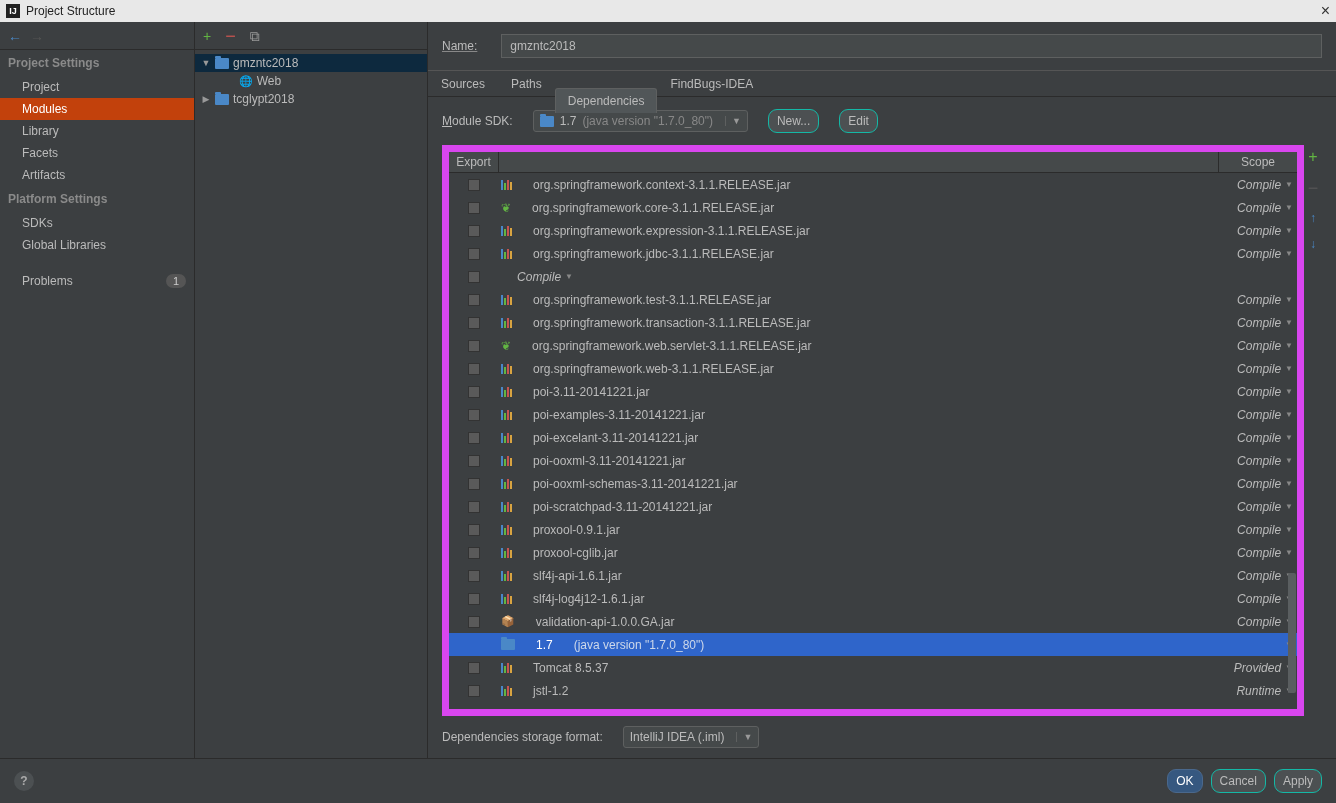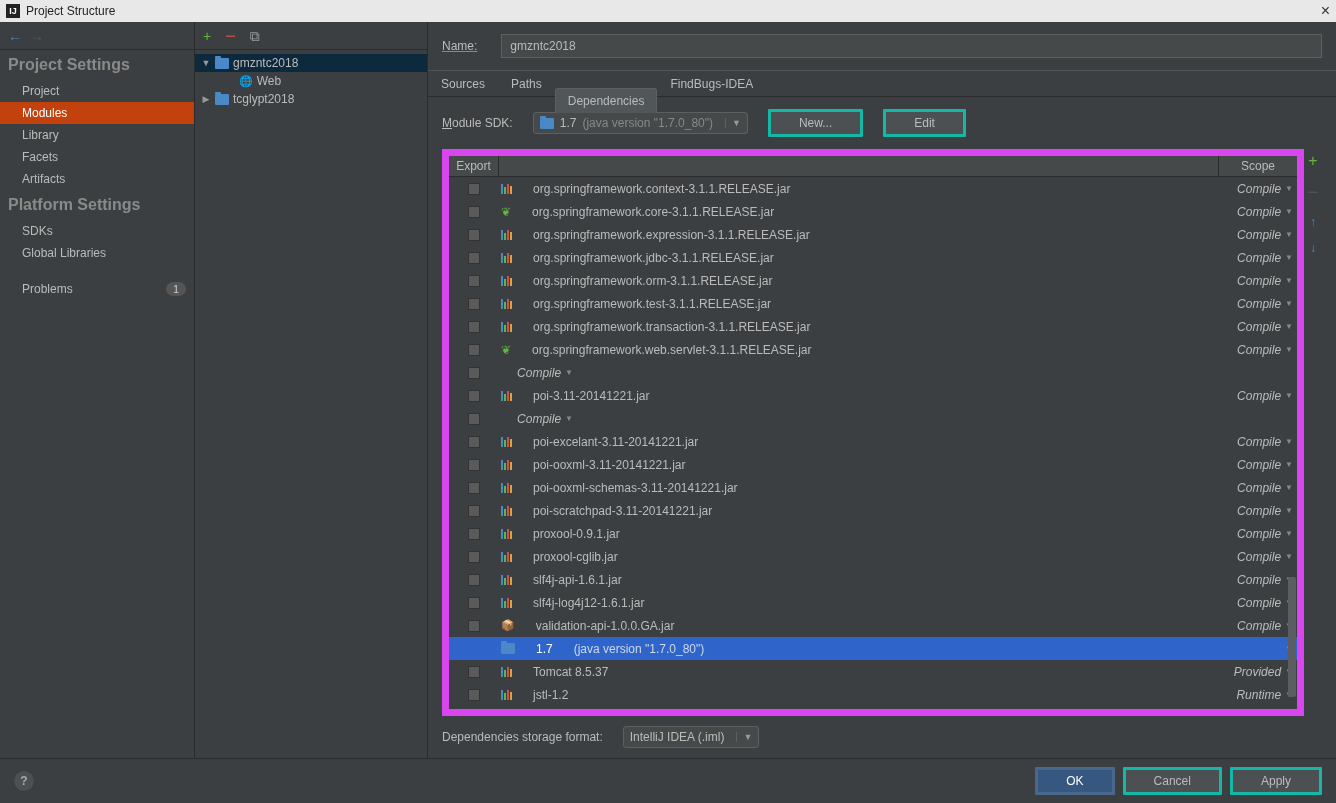--- a/index.html
+++ b/index.html
@@ -10,21 +10,21 @@
 .titlebar .title { flex: 1; }
 .titlebar .close { font-size: 16px; color: #333; cursor: pointer; }
 
 .main { display: flex; height: 736px; }
 
 .sidebar-left { width: 195px; background: #3c3f41; border-right: 1px solid #2b2b2b; }
 .nav-top { height: 28px; display: flex; align-items: center; padding: 0 8px; gap: 8px; border-bottom: 1px solid #2b2b2b; }
 .nav-arrow { color: #4a88c7; font-size: 14px; cursor: pointer; }
 .nav-arrow.dim { color: #555; }
 
-.section-header { padding: 6px 8px; color: #8a8a8a; font-weight: bold; font-size: 16px; }
+.section-header { padding: 6px 8px; color: #8a8a8a; font-weight: bold; font-size: 12px; }
 .nav-item { padding: 4px 8px 4px 22px; color: #bbbbbb; cursor: pointer; }
 .nav-item.selected { background: #c2410c; color: #fff; }
 .problems { padding: 6px 8px 4px 22px; display: flex; align-items: center; justify-content: space-between; margin-top: 12px; }
 .badge { background: #555; border-radius: 8px; padding: 1px 7px; font-size: 11px; color: #ccc; }
 
 .tree-panel { width: 233px; background: #3c3f41; border-right: 1px solid #2b2b2b; }
 .tree-toolbar { height: 28px; display: flex; align-items: center; padding: 0 8px; gap: 14px; border-bottom: 1px solid #2b2b2b; justify-content: flex-start; }
 .tb-icon { cursor: pointer; font-size: 14px; line-height: 1; }
 .tb-plus { color: #62b543; }
 .tb-minus { color: #c75450; font-size: 18px; }
@@ -44,21 +44,21 @@
 
 .tabs { display: flex; border-bottom: 1px solid #2b2b2b; border-top: 1px solid #555; background: #3c3f41; }
 .tab { padding: 5px 12px; color: #bbbbbb; cursor: pointer; border: 1px solid transparent; border-bottom: none; }
 .tab.active { background: #515658; border-color: #5e6060; border-radius: 3px 3px 0 0; position: relative; top: 17px; }
 
 .sdk-row { display: flex; align-items: center; padding: 12px 14px; gap: 20px; }
 .sdk-label { }
 .sdk-label .ul { text-decoration: underline; }
 .sdk-combo { display: flex; align-items: center; background: #45494a; border: 1px solid #5e6060; padding: 3px 6px; gap: 6px; min-width: 200px; border-radius: 3px; }
 .sdk-combo .caret { border-left: 1px solid #5e6060; padding-left: 6px; color: #999; font-size: 9px; }
-.btn { background: #4c5052; border: 3px solid #14b8a6; padding: 4px 28px; color: #bbbbbb; cursor: pointer; border-radius: 1px; }
+.btn { background: #4c5052; border: 1px solid #14b8a6; padding: 4px 8px; color: #bbbbbb; cursor: pointer; border-radius: 9px; }
 .btn-primary { background: #365880; border-color: #4a688c; color: #fff; }
 
 .dep-container { flex: 1; display: flex; padding: 0 14px 0 14px; overflow: hidden; position: relative; }
 .dep-table { flex: 1; border: 7px solid #d946ef; display: flex; flex-direction: column; overflow: hidden; background: #3c3f41; }
 .dep-head { display: flex; background: #45494a; border-bottom: 1px solid #2b2b2b; }
 .col-export { width: 50px; text-align: center; padding: 3px 0; border-right: 1px solid #2b2b2b; }
 .col-name { flex: 1; padding: 3px 6px; border-right: 1px solid #2b2b2b; }
 .col-scope { width: 78px; text-align: center; padding: 3px 0; }
 .dep-body { flex: 1; overflow-y: auto; position: relative; }
 .dep-row { display: flex; align-items: center; height: 23px; padding: 0; }
@@ -252,29 +252,20 @@
               </div>
               <div class="dep-scope">
                 <span>Compile</span>
                 <span class="scope-caret">▼</span>
               </div>
             </div>
             <div class="dep-row">
               <div class="dep-export">
                 <div class="checkbox"></div>
               </div>
-              <div class="dep-name">
-                <span class="lib-icon">
-                  <span class="b1"></span>
-                  <span class="b2"></span>
-                  <span class="b3"></span>
-                  <span class="b4"></span>
-                </span>
-                <span>org.springframework.orm-3.1.1.RELEASE.jar</span>
-              </div>
               <div class="dep-scope">
                 <span>Compile</span>
                 <span class="scope-caret">▼</span>
               </div>
             </div>
             <div class="dep-row">
               <div class="dep-export">
                 <div class="checkbox"></div>
               </div>
               <div class="dep-name">
@@ -319,20 +310,29 @@
               </div>
               <div class="dep-scope">
                 <span>Compile</span>
                 <span class="scope-caret">▼</span>
               </div>
             </div>
             <div class="dep-row">
               <div class="dep-export">
                 <div class="checkbox"></div>
               </div>
+              <div class="dep-name">
+                <span class="lib-icon">
+                  <span class="b1"></span>
+                  <span class="b2"></span>
+                  <span class="b3"></span>
+                  <span class="b4"></span>
+                </span>
+                <span>org.springframework.web-3.1.1.RELEASE.jar</span>
+              </div>
               <div class="dep-scope">
                 <span>Compile</span>
                 <span class="scope-caret">▼</span>
               </div>
             </div>
             <div class="dep-row">
               <div class="dep-export">
                 <div class="checkbox"></div>
               </div>
               <div class="dep-name">
@@ -345,20 +345,29 @@
                 <span>poi-3.11-20141221.jar</span>
               </div>
               <div class="dep-scope">
                 <span>Compile</span>
                 <span class="scope-caret">▼</span>
               </div>
             </div>
             <div class="dep-row">
               <div class="dep-export">
                 <div class="checkbox"></div>
+              </div>
+              <div class="dep-name">
+                <span class="lib-icon">
+                  <span class="b1"></span>
+                  <span class="b2"></span>
+                  <span class="b3"></span>
+                  <span class="b4"></span>
+                </span>
+                <span>poi-examples-3.11-20141221.jar</span>
               </div>
               <div class="dep-scope">
                 <span>Compile</span>
                 <span class="scope-caret">▼</span>
               </div>
             </div>
             <div class="dep-row">
               <div class="dep-export">
                 <div class="checkbox"></div>
               </div>

